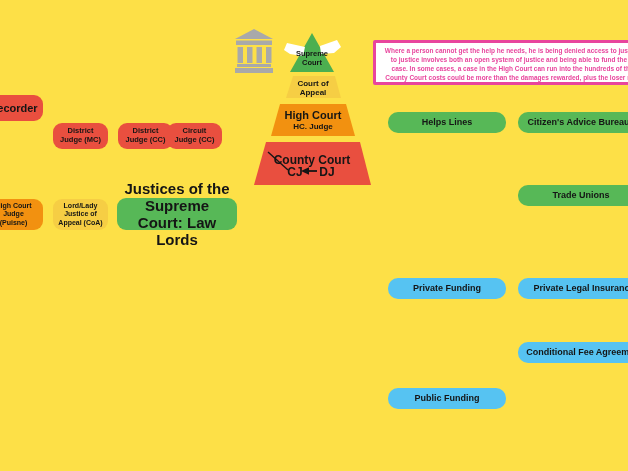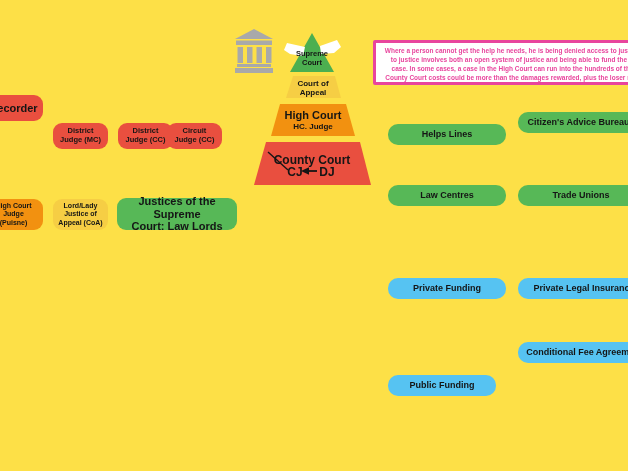--- a/index.html
+++ b/index.html
@@ -15,21 +15,21 @@
   .red{background:#e94f3f;}
   .orange{background:#f29110;}
   .yellow{background:#f6ce44;}
   .green{background:#57b857;}
   .blue{background:#56c3f2;}
   .r8{border-radius:9px;}
   .r10{border-radius:10px;}
   .f70{font-size:7px;}
   .f75{font-size:7.5px;margin-top:28px;}
   .f90{font-size:9px;}
-  .f95{font-size:11px;}
+  .f95{font-size:15px;}
   .f110{font-size:11px;}
   .note{
     position:absolute;left:373px;top:40px;width:304px;height:45px;
     background:#ffffff;border:3px solid #e8459d;border-radius:2px;
     color:#e8459d;font-weight:bold;font-size:6.5px;line-height:9px;
     text-align:center;padding:3px 8px;box-sizing:border-box;overflow:hidden;
   }
   svg{position:absolute;overflow:visible;}
   svg text{font-family:"Liberation Sans",sans-serif;font-weight:bold;fill:#151515;}
 </style>
@@ -87,23 +87,22 @@
 Judge
 (Puisne)</div>
   <div class="box yellow r8 f70" style="left:53px;top:199px;width:55px;height:31px">Lord/Lady
 Justice of
 Appeal (CoA)</div>
   <div class="box green r8 f95" style="left:117px;top:198px;width:120px;height:32px">Justices of the Supreme
 Court: Law Lords</div>
 
   <div class="note">Where a person cannot get the help he needs, he is being denied access to justice. Access to justice involves both an open system of justice and being able to fund the costs of a case. In some cases, a case in the High Court can run into the hundreds of thousands. County Court costs could be more than the damages rewarded, plus the loser may have to pay for the winner's costs.</div>
 
-  <div class="box green r10 f90" style="left:388px;top:124px;width:118px;height:21px">Helps Lines</div>
+  <div class="box green r10 f90" style="left:388px;top:112px;width:118px;height:21px">Helps Lines</div>
   <div class="box green r10 f90" style="left:518px;top:112px;width:126px;height:21px">Citizen's Advice Bureaux</div>
-  <div class="box green r10 f90" style="left:388px;top:185px;width:118px;height:21px">Law Centres</div>
   <div class="box green r10 f90" style="left:518px;top:185px;width:126px;height:21px">Trade Unions</div>
 
   <div class="box blue r10 f90" style="left:388px;top:278px;width:118px;height:21px">Private Funding</div>
   <div class="box blue r10 f90" style="left:518px;top:278px;width:132px;height:21px">Private Legal Insurance</div>
   <div class="box blue r10 f90" style="left:518px;top:342px;width:138px;height:21px">Conditional Fee Agreements</div>
-  <div class="box blue r10 f90" style="left:388px;top:375px;width:108px;height:21px">Public Funding</div>
+  <div class="box blue r10 f90" style="left:388px;top:388px;width:118px;height:21px">Public Funding</div>
 
 </div>
 
 </body></html>

